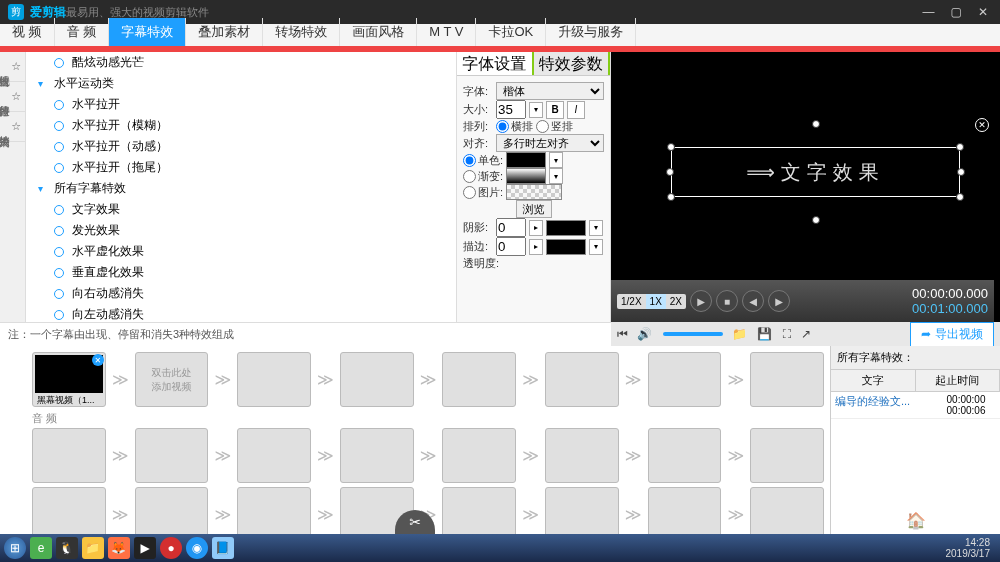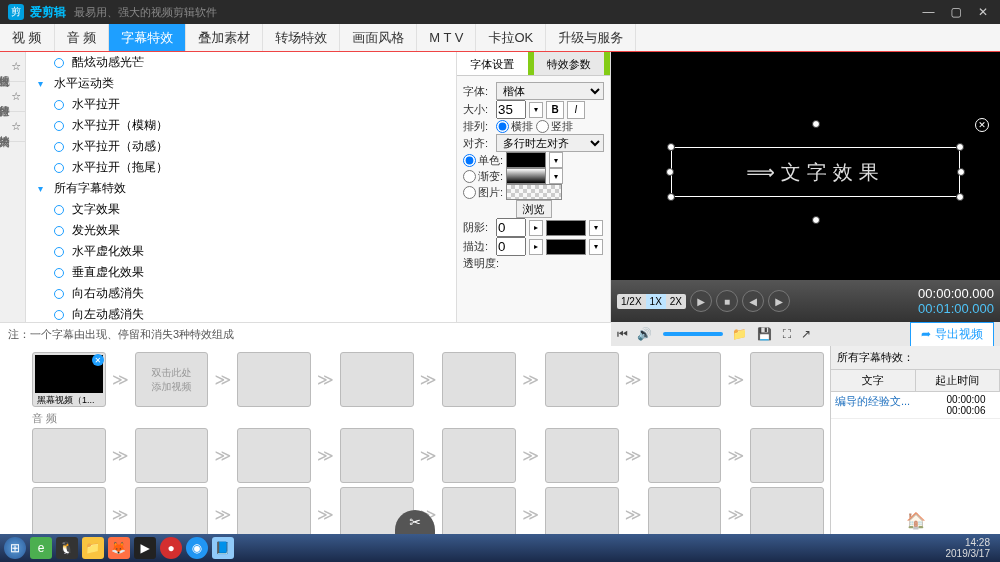--- a/index.html
+++ b/index.html
@@ -1,46 +1,46 @@
 <!DOCTYPE html>
 <html><head>
   <meta charset="utf-8">
   <style>
     * { margin: 0; padding: 0; box-sizing: border-box; font-family: "Microsoft YaHei", Arial, sans-serif; }
     body { width: 1000px; height: 562px; background: #1a1a1a; overflow: hidden; position: relative; }
     
     .title-bar { height: 24px; background: #2a2a2a; display: flex; align-items: center; padding: 0 8px; color: #ccc; font-size: 12px; }
     .title-bar .logo { width: 16px; height: 16px; background: #00a0e0; border-radius: 3px; margin-right: 6px; display: flex; align-items: center; justify-content: center; color: #fff; font-size: 10px; }
-    .title-bar .app-name { color: #00bfff; font-weight: bold; margin-right: 8px; }
+    .title-bar .app-name { color: #00bfff; font-weight: bold; margin-right: 0; }
     .title-bar .app-sub { color: #888; font-size: 11px; }
     .title-bar .win-controls { margin-left: auto; display: flex; gap: 8px; }
     .title-bar .win-controls span { cursor: pointer; padding: 0 4px; }
     
-    .main-tabs { height: 28px; background: #f5f5f5; display: flex; border-bottom: 1px solid #ef4444; }
+    .main-tabs { height: 28px; background: #f5f5f5; display: flex; border-bottom: 6px solid #ef4444; align-items: flex-end; }
     .main-tabs .tab { padding: 0 12px; line-height: 28px; font-size: 13px; color: #333; cursor: pointer; border-right: 1px solid #e0e0e0; }
     .main-tabs .tab.active { background: #1e9fff; color: #fff; }
     
     .content { display: flex; height: 270px; }
     
     .side-tabs { width: 26px; background: #f0f0f0; border-right: 1px solid #ddd; display: flex; flex-direction: column; }
     .side-tabs .vtab { writing-mode: vertical-rl; padding: 8px 4px; font-size: 11px; color: #666; cursor: pointer; border-bottom: 1px solid #ddd; text-align: center; }
     .side-tabs .vtab .star { writing-mode: horizontal-tb; display: block; }
     
     .tree-panel { width: 430px; background: #fff; overflow-y: auto; font-size: 12px; }
     .tree-item { display: flex; align-items: center; padding: 2px 8px; cursor: pointer; }
     .tree-item.category { font-weight: normal; }
     .tree-item .toggle { width: 12px; color: #1e9fff; font-size: 10px; }
     .tree-item .circle { width: 10px; height: 10px; border: 1.5px solid #1e9fff; border-radius: 50%; margin: 0 6px 0 20px; }
     .tree-item.category .toggle { margin-left: 4px; }
     .tree-item .label { margin-left: 2px; }
     .tree-item.category .label { margin-left: 4px; }
     
     .font-panel { width: 155px; background: #f8f8f8; border-left: 1px solid #ddd; border-right: 1px solid #ddd; font-size: 12px; }
     .fp-tabs { display: flex; height: 24px; border-bottom: 1px solid #ccc; }
-    .fp-tabs .fptab { flex: 1; text-align: center; line-height: 24px; cursor: pointer; background: #e8e8e8; border-right: 6px solid #84cc16; font-size: 11px; }
+    .fp-tabs .fptab { flex: 1; text-align: center; line-height: 24px; cursor: pointer; background: #e8e8e8; border-right: 2px solid #84cc16; font-size: 16px; }
     .fp-tabs .fptab.active { background: #fff; }
     .fp-body { padding: 6px; }
     .fp-row { display: flex; align-items: center; margin-bottom: 0; gap: 3px; font-size: 11px; }
     .fp-row label { min-width: 30px; color: #333; }
     .fp-row select, .fp-row input[type="text"] { border: 1px solid #aaa; font-size: 11px; padding: 1px 2px; height: 18px; }
     .fp-row select { flex: 1; min-width: 50px; }
     .fp-row .num-input { width: 30px; }
     .fp-row .btn-sq { width: 18px; height: 18px; border: 1px solid #aaa; background: #fff; font-size: 10px; cursor: pointer; display: inline-flex; align-items: center; justify-content: center; }
     .fp-row .radio-lbl { display: flex; align-items: center; gap: 2px; }
     .fp-row .radio-lbl input { margin: 0; }
@@ -60,21 +60,21 @@
     .handle.tl { top: -5px; left: -5px; }
     .handle.tr { top: -5px; right: -5px; }
     .handle.bl { bottom: -5px; left: -5px; }
     .handle.br { bottom: -5px; right: -5px; }
     .close-h { position: absolute; top: -30px; right: -30px; width: 14px; height: 14px; border: 1px solid #fff; border-radius: 50%; color: #fff; font-size: 9px; display: flex; align-items: center; justify-content: center; }
     
     .note-row { height: 24px; background: #fff; border-top: 1px solid #ddd; display: flex; align-items: center; padding: 0 8px; font-size: 11px; color: #555; }
     .note-row .collapse-btn { margin-left: auto; padding: 2px 10px; border: 1px solid #5bc0de; border-radius: 10px; color: #1e9fff; background: #fff; cursor: pointer; font-size: 11px; display: flex; align-items: center; gap: 4px; }
     .note-row .play-btn { margin-left: 70px; padding: 2px 20px; border: 1px solid #aaa; border-radius: 3px; background: #f5f5f5; cursor: pointer; font-size: 11px; }
     
-    .player-bar { position: absolute; top: 280px; left: 611px; right: 0; height: 42px; background: linear-gradient(#555,#333); display: flex; align-items: center; padding: 0 6px; gap: 4px; }
+    .player-bar { position: absolute; top: 280px; left: 611px; right: 6px; height: 42px; background: linear-gradient(#555,#333); display: flex; align-items: center; padding: 0 6px; gap: 4px; }
     .speed-tabs { display: flex; background: #ddd; border-radius: 2px; overflow: hidden; font-size: 10px; }
     .speed-tabs span { padding: 2px 4px; cursor: pointer; }
     .speed-tabs span.active { background: #bde4ff; }
     .pb-btn { width: 22px; height: 22px; border: 1px solid #777; border-radius: 50%; background: #444; color: #ccc; display: flex; align-items: center; justify-content: center; cursor: pointer; font-size: 10px; }
     .time-disp { margin-left: auto; color: #fff; font-size: 13px; text-align: right; font-family: monospace; }
     .time-disp .t2 { color: #4fc3f7; margin-left: 8px; }
     
     .action-row { position: absolute; top: 322px; left: 611px; right: 0; height: 24px; background: #e8e8e8; display: flex; align-items: center; padding: 0 6px; gap: 10px; font-size: 12px; color: #444; }
     .action-row .icon-btn { cursor: pointer; }
     .export-btn { margin-left: auto; padding: 3px 10px; border: 1px solid #1e9fff; background: #fff; color: #1e9fff; display: flex; align-items: center; gap: 4px; cursor: pointer; font-size: 12px; }

